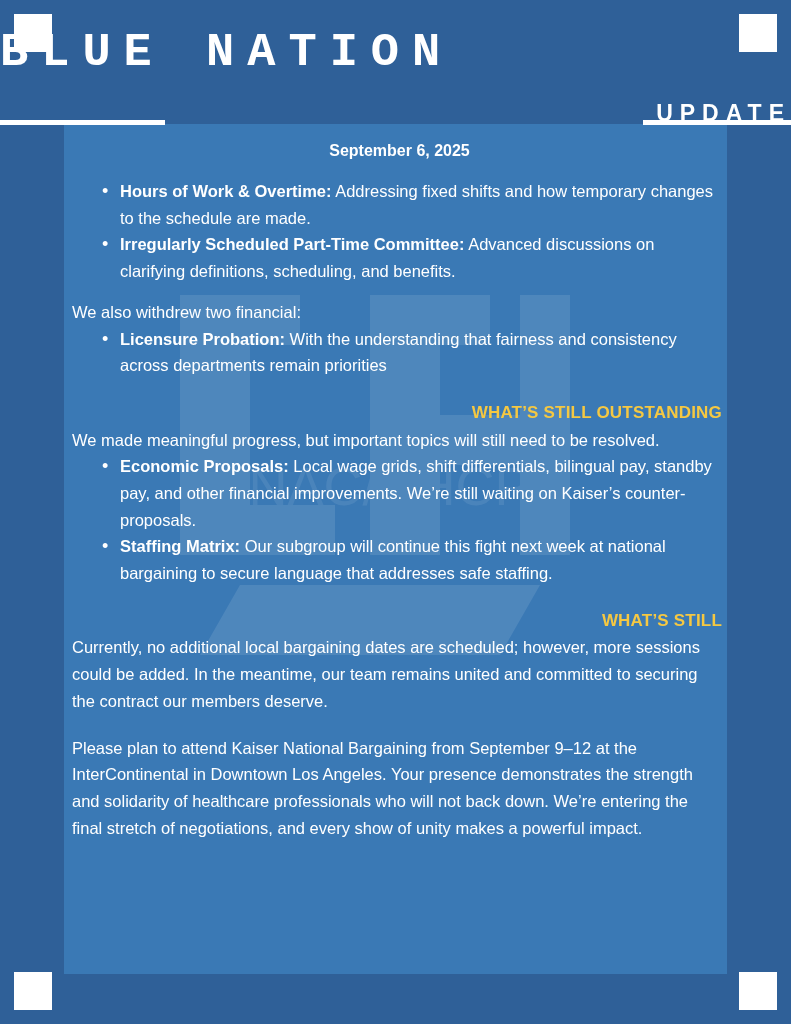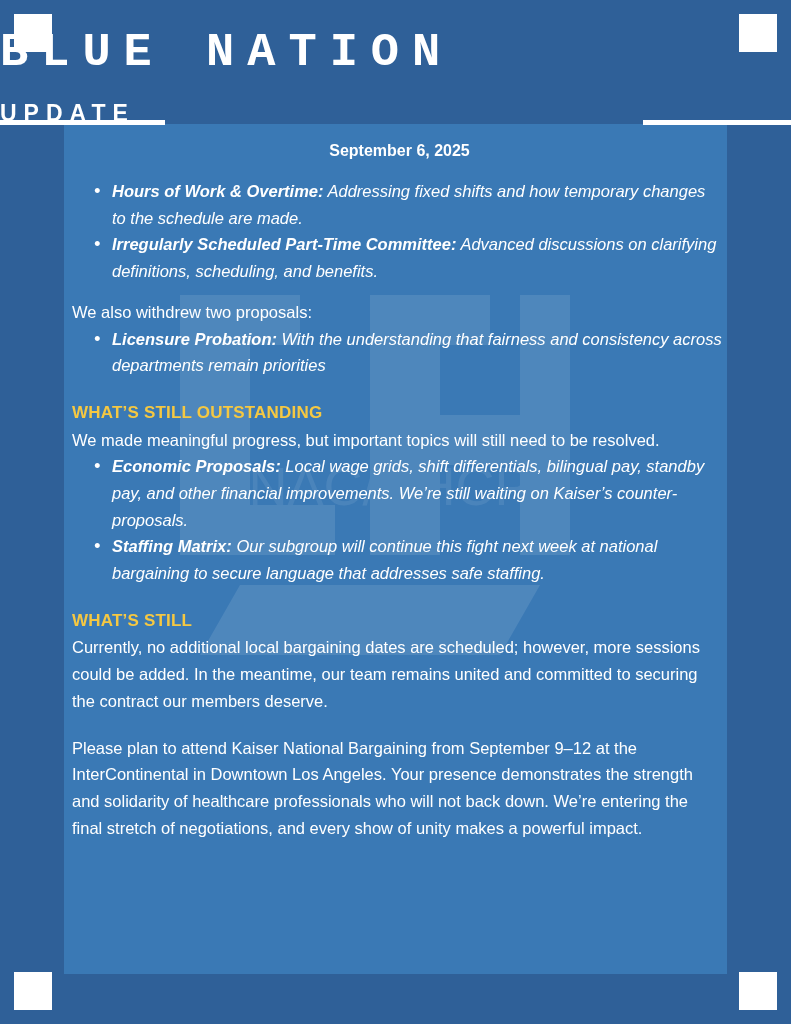--- a/index.html
+++ b/index.html
@@ -80,21 +80,21 @@
     letter-spacing: 13px;
     font-family: Liberation Mono, monospace;
     z-index: 4;
   }
 
   .subtitle {
     position: absolute;
     top: 100px;
     left: 0;
     right: 0;
-    text-align: left;
+    text-align: right;
     color: #ffffff;
     font-size: 23px;
     font-weight: bold;
     letter-spacing: 7px;
     z-index: 4;
   }
 
   .rule-left, .rule-right {
     position: absolute;
     top: 120px;
@@ -128,23 +128,22 @@
     line-height: 1.62;
   }
 
   ul.bullets {
     margin: 0;
     padding-left: 32px;
     list-style: none;
   }
   ul.bullets li {
     position: relative;
-    margin: 0 0 0 8px;
+    margin: 0 0 0 16px;
     padding-left: 0;
-    font-style: italic;
   }
   ul.bullets li::before {
     content: "\2022";
     position: absolute;
     left: -18px;
     top: -1px;
     font-size: 18px;
     color: #ffffff;
   }
   .b { font-weight: bold; }
@@ -154,20 +153,21 @@
   }
   .gap-sm { height: 14px; }
   .gap-md { height: 20px; }
 
   h2.section {
     margin: 0;
     color: #f5c842;
     font-size: 17px;
     font-weight: bold;
     letter-spacing: 0.2px;
+    text-align: right;
   }
 
   .footer-bar {
     position: absolute;
     left: 14px;
     right: 14px;
     bottom: 14px;
     height: 36px;
     background: #2f6098;
     z-index: 3;
@@ -215,21 +215,21 @@
 
   <div class="content">
 
     <ul class="bullets">
       <li><span class="b">Hours of Work &amp; Overtime:</span><span> Addressing fixed shifts and how temporary changes to the schedule are made.</span></li>
       <li><span class="b">Irregularly Scheduled Part-Time Committee:</span><span> Advanced discussions on clarifying definitions, scheduling, and benefits.</span></li>
     </ul>
 
     <div class="gap-sm"></div>
 
-    <p class="para">We also withdrew two proposals:</p>
+    <p class="para">We also withdrew two financial:</p>
 
     <ul class="bullets">
       <li><span class="b">Licensure Probation:</span><span> With the understanding that fairness and consistency across departments remain priorities</span></li>
     </ul>
 
     <div class="gap-md"></div>
 
     <h2 class="section">WHAT’S STILL OUTSTANDING</h2>
     <p class="para">We made meaningful progress, but important topics will still need to be resolved.</p>
 

